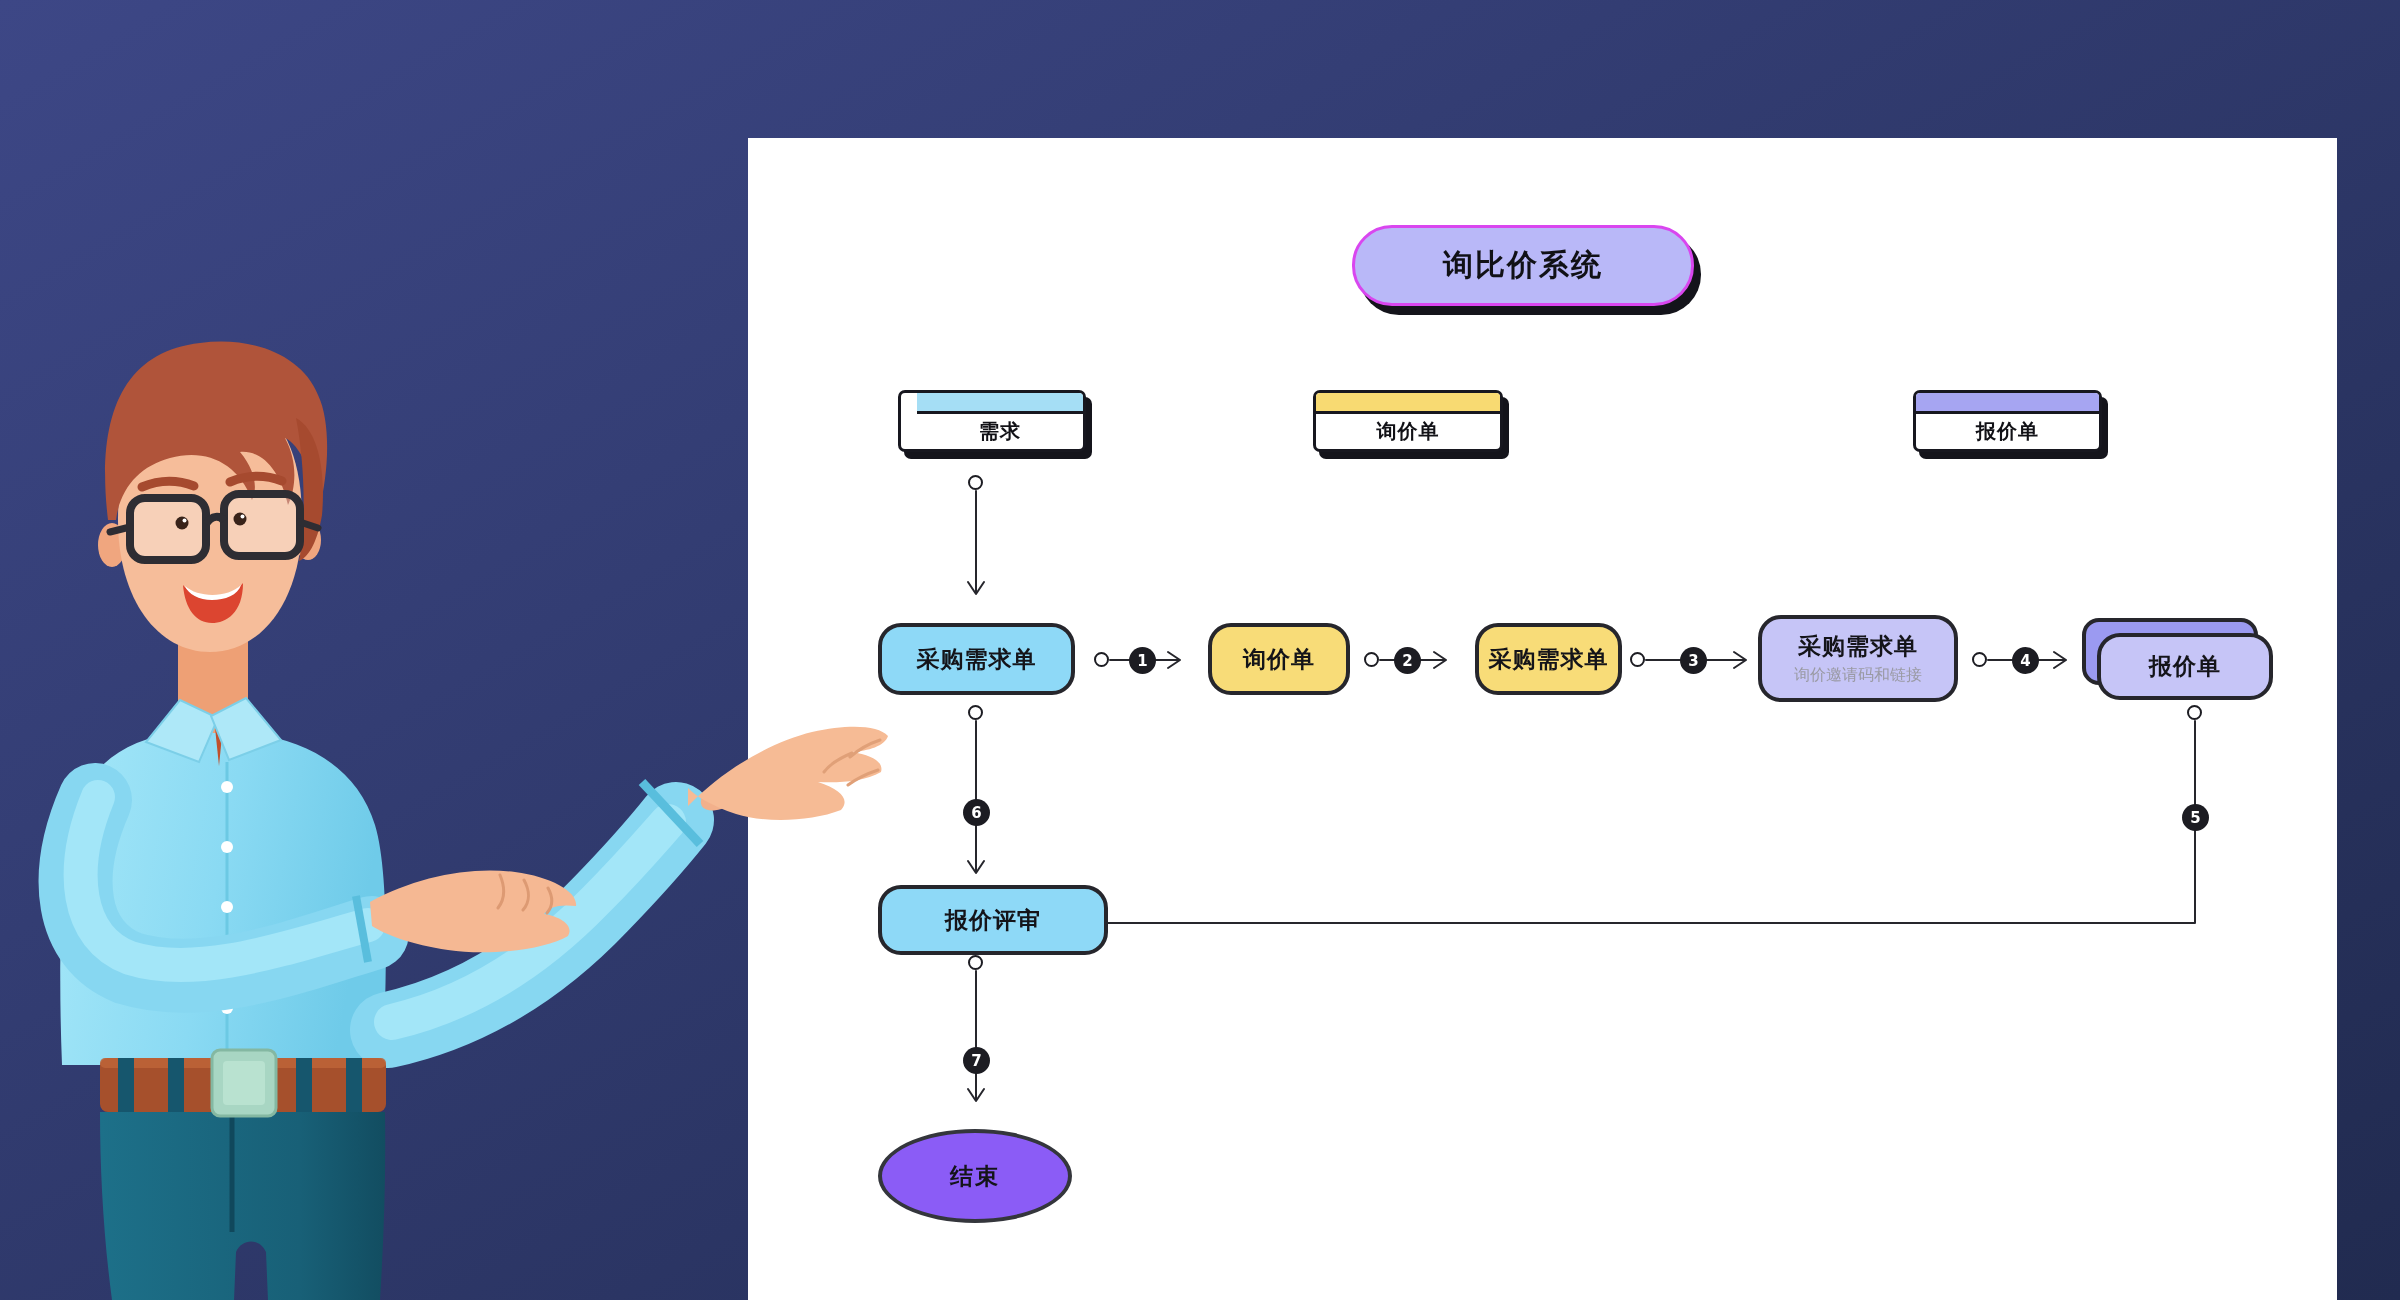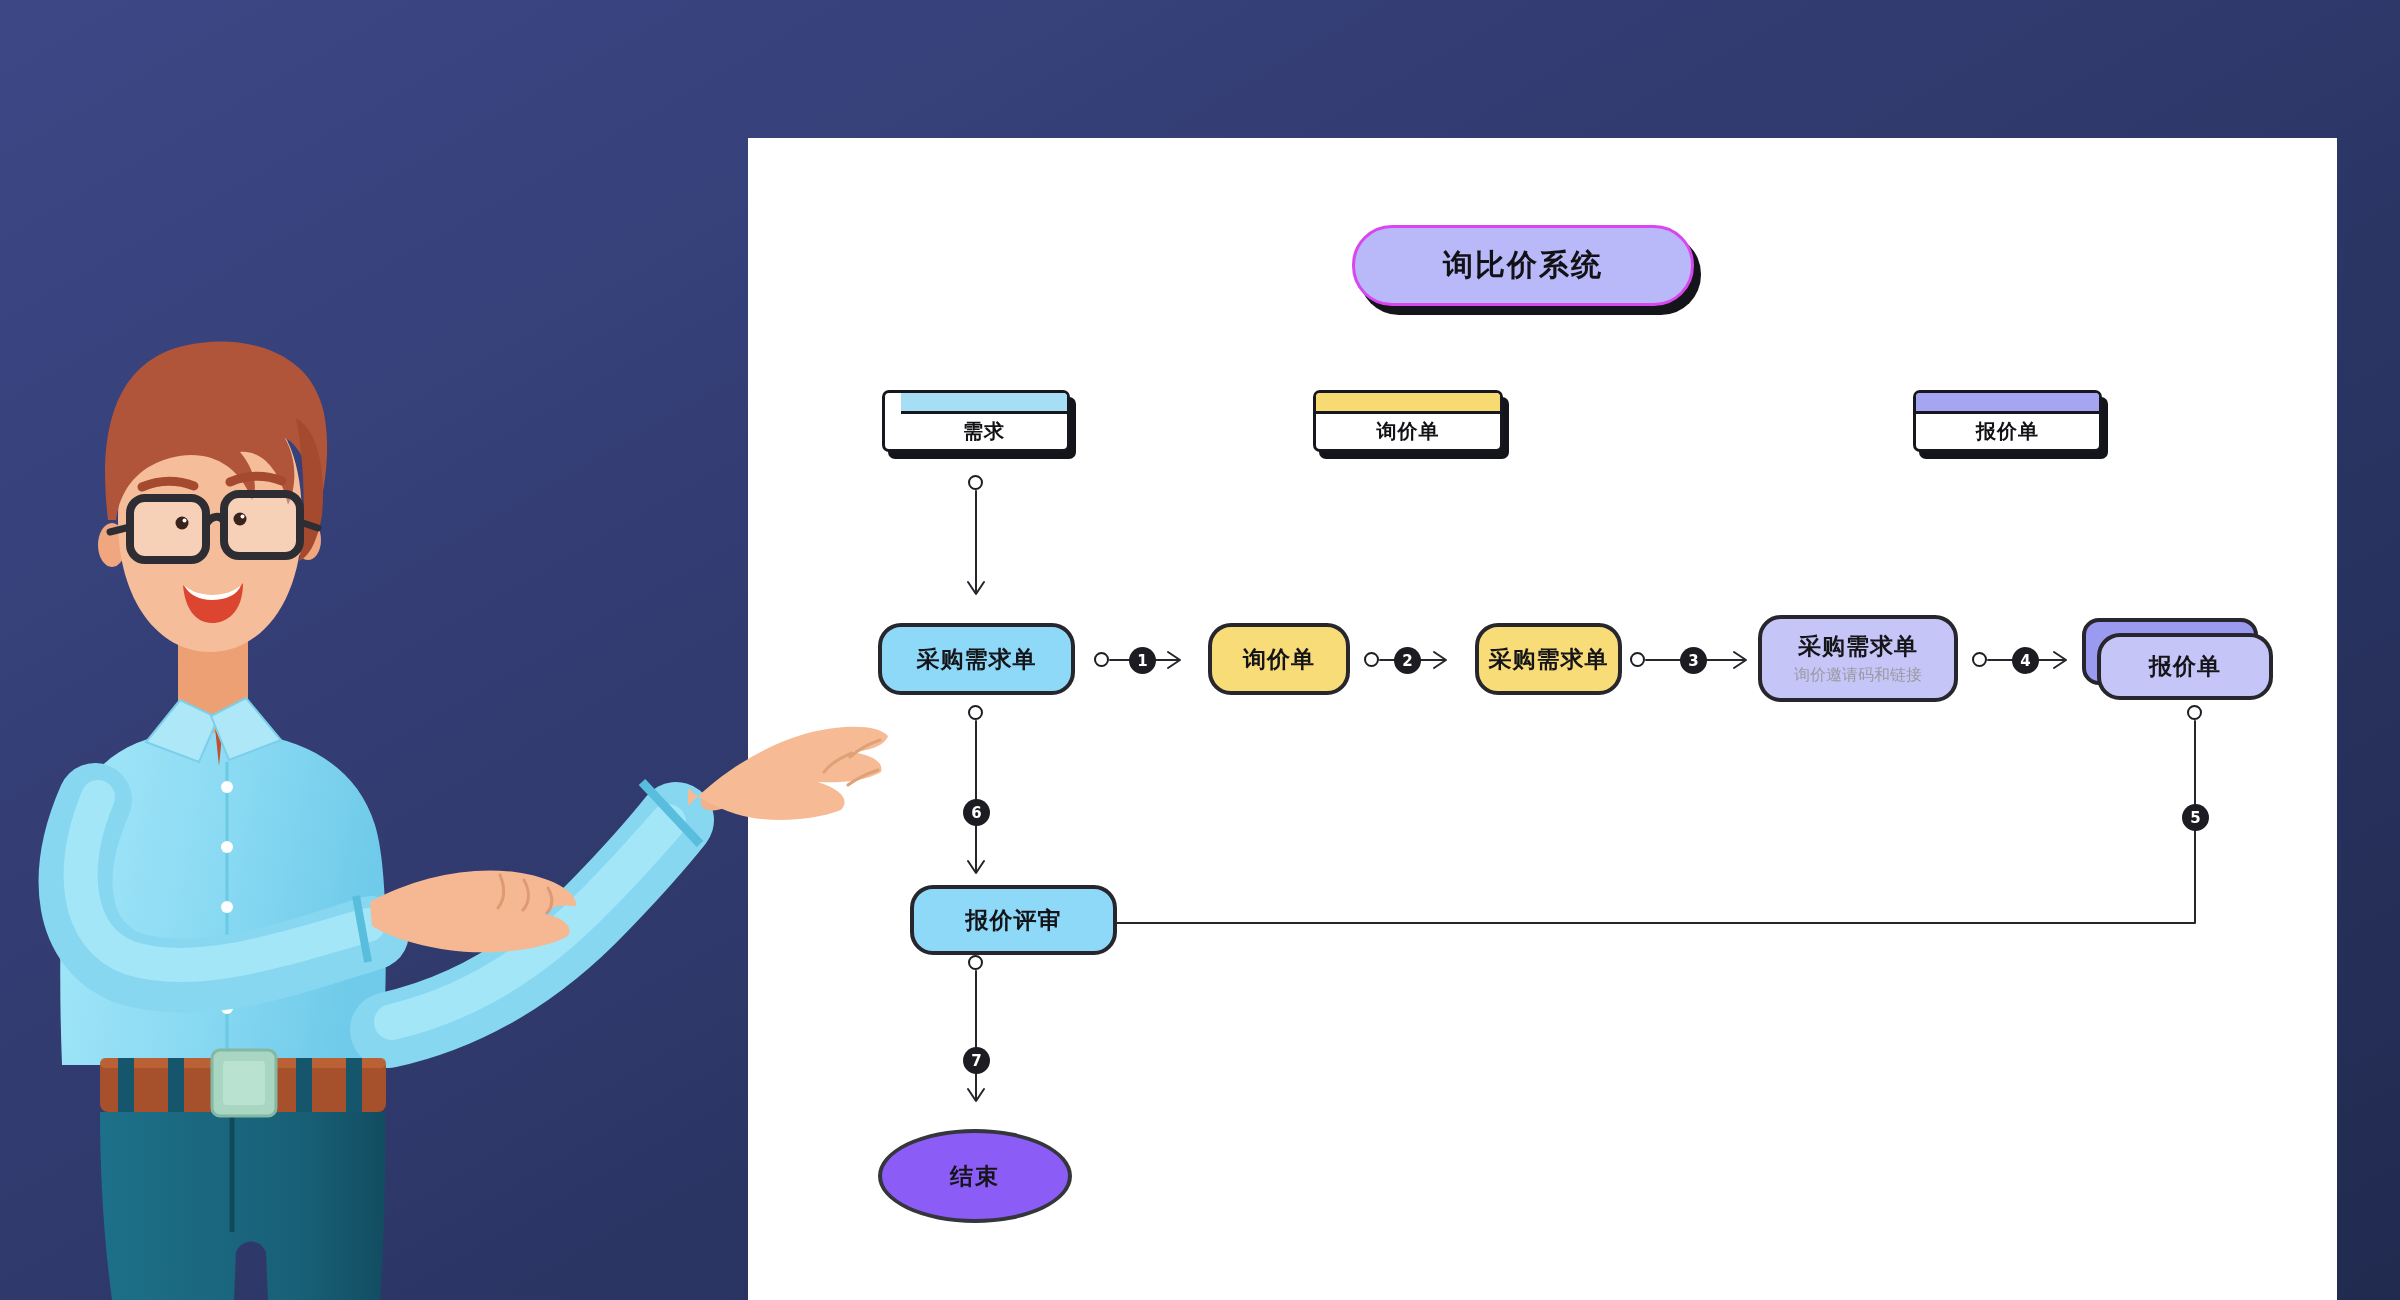--- a/index.html
+++ b/index.html
@@ -25,21 +25,21 @@
   .lane-box{
     position:absolute;top:252px;height:62px;background:#ffffff;
     border:3px solid #17171f;border-radius:7px;box-shadow:6px 7px 0 #14141b;
     box-sizing:border-box;overflow:hidden;
   }
   .lane-strip{height:18px;border-bottom:3px solid #17171f;}
   .lane-label{
     display:flex;align-items:center;justify-content:center;height:35px;
     font-size:20px;font-weight:bold;color:#111116;letter-spacing:1px;
   }
-  .lane-demand{left:134px;width:188px;padding-left:16px;}
+  .lane-demand{left:150px;width:188px;padding-left:16px;}
   .lane-inquiry{left:565px;width:190px;}
   .lane-quote{left:1165px;width:189px;}
   .strip-blue{background:#a5def5;}
   .strip-yellow{background:#f8da72;}
   .strip-purple{background:#a6a5f2;}
   
   .flow-node{
     position:absolute;border:4px solid #26262c;border-radius:23px;
     display:flex;flex-direction:column;align-items:center;justify-content:center;
     box-sizing:border-box;font-weight:bold;color:#141419;font-size:23px;letter-spacing:1px;
@@ -47,21 +47,21 @@
   .node-blue{background:#8ed9f7;}
   .node-yellow{background:#f8dc78;}
   .node-purple{background:#c6c5f7;}
   .n-pr1{left:130px;top:485px;width:197px;height:72px;}
   .n-inq{left:460px;top:485px;width:142px;height:72px;}
   .n-pr2{left:727px;top:485px;width:147px;height:72px;}
   .n-mail{left:1010px;top:477px;width:200px;height:87px;}
   .n-mail .sub{font-size:16px;font-weight:normal;color:#9a9aa4;margin-top:3px;letter-spacing:0;}
   .n-quote-back{left:1334px;top:480px;width:176px;height:67px;background:#9b9af1;border:4px solid #26262c;border-radius:17px;position:absolute;box-sizing:border-box;}
   .n-quote{left:1349px;top:495px;width:176px;height:67px;}
-  .n-review{left:130px;top:747px;width:207px;height:70px;margin-left:32px;}
+  .n-review{left:130px;top:747px;width:230px;height:70px;}
   .n-end{
     left:130px;top:991px;width:194px;height:94px;background:#8b5cf6;
     border:4px solid #34363c;border-radius:50%;position:absolute;
     display:flex;align-items:center;justify-content:center;
     font-size:23px;font-weight:bold;color:#141419;letter-spacing:2px;box-sizing:border-box;
   }
   
   .edges{position:absolute;left:0;top:0;width:1589px;height:1162px;pointer-events:none;}
   .port{
     position:absolute;width:11px;height:11px;border:2.5px solid #1d1d23;border-radius:50%;

